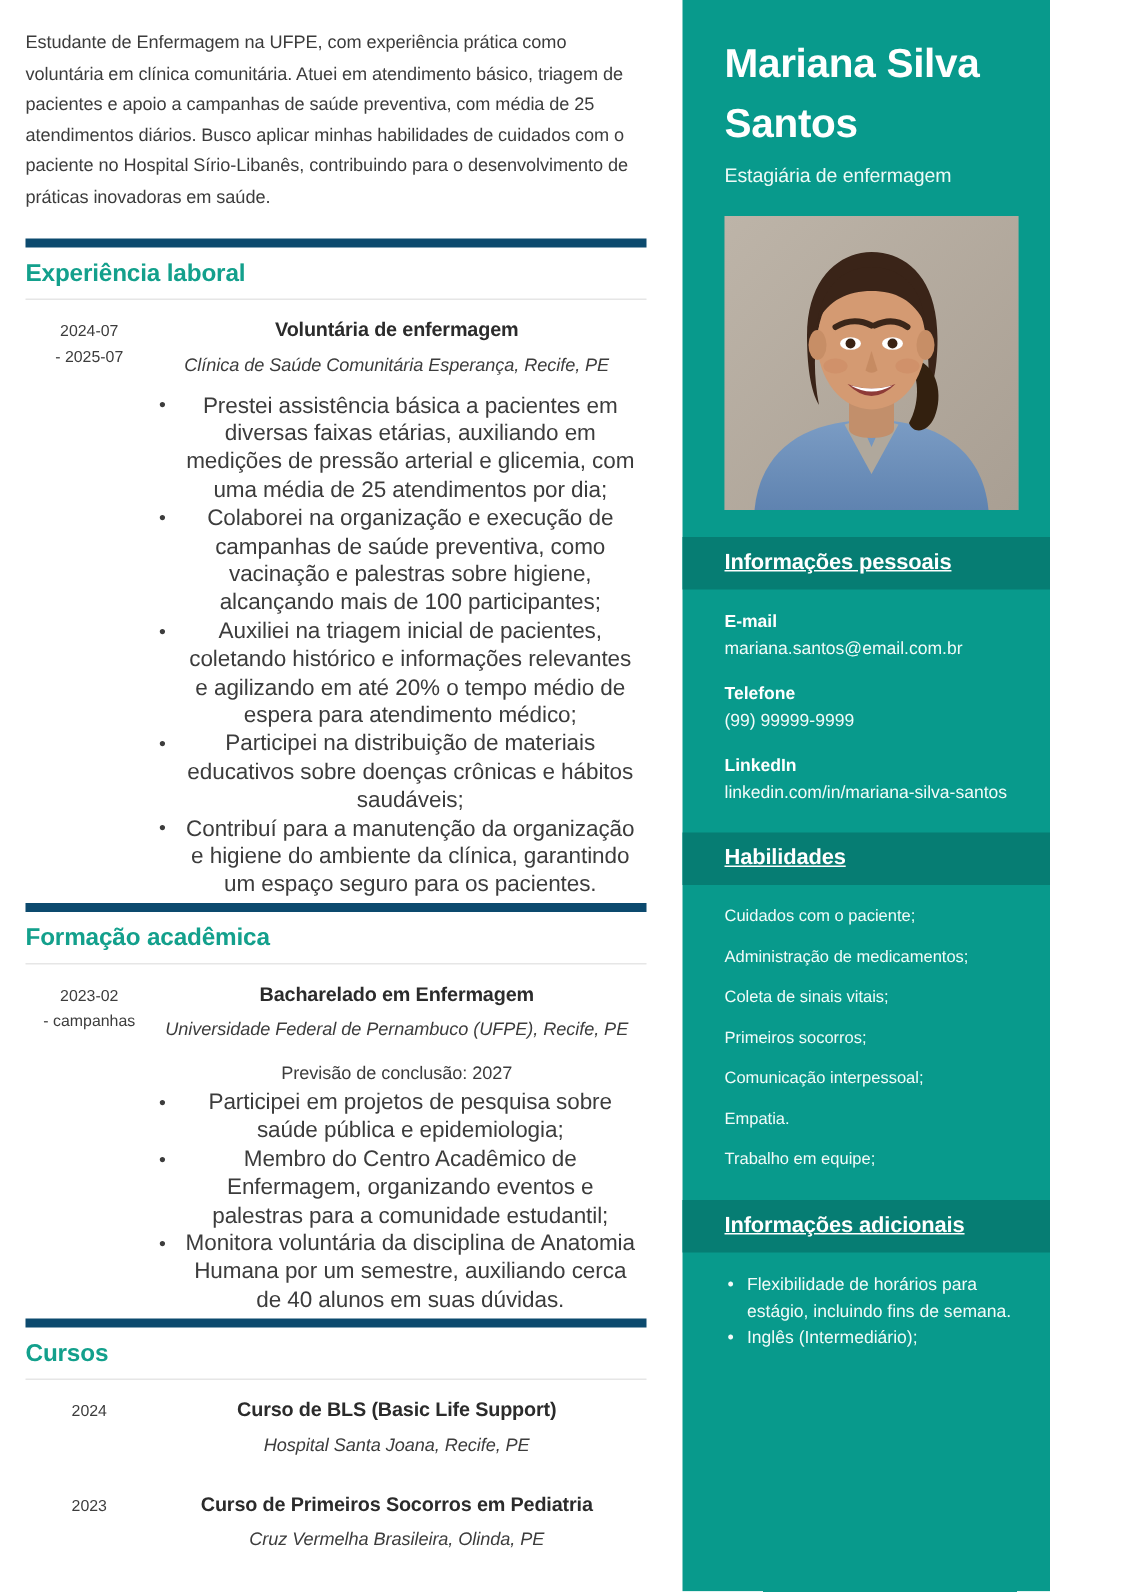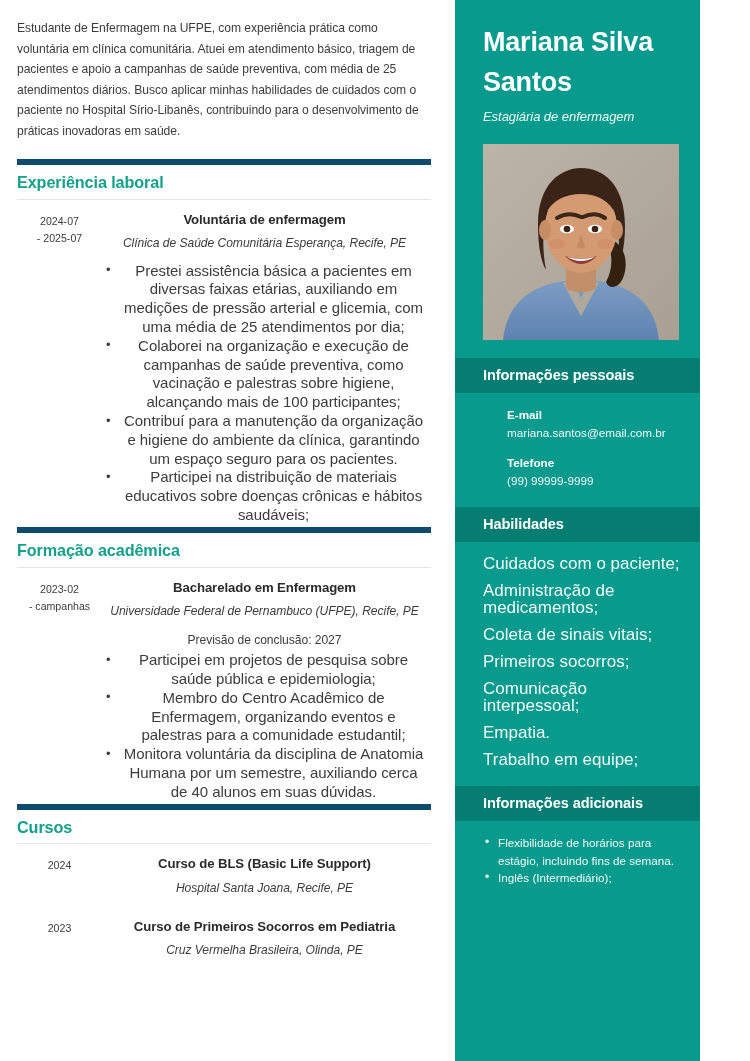--- a/index.html
+++ b/index.html
@@ -136,21 +136,20 @@
     line-height: 40px;
     padding: 22px 22px 0 28px;
     letter-spacing: -0.2px;
   }
   .sb-role {
     font-size: 13px;
     line-height: 1.4;
     padding: 6px 22px 0 28px;
     color: #eefaf7;
     letter-spacing: -0.05px;
-    font-style: italic;
   }
 
   .photo-wrap {
     padding: 18px 22px 0 28px;
   }
   .photo {
     width: 196px;
     height: 196px;
     overflow: hidden;
     position: relative;
@@ -162,42 +161,43 @@
     background: #067d73;
     padding: 8px 12px 8px 28px;
     margin-top: 18px;
   }
   .sb-section-title {
     font-size: 14.6px;
     font-weight: bold;
     color: #ffffff;
     letter-spacing: -0.1px;
     line-height: 1.3;
+    text-decoration: underline;
   }
 
   .sb-body { padding: 13px 20px 0 28px; }
 
-  .contact-item { margin-bottom: 13px; margin-left: 24px; }
+  .contact-item { margin-bottom: 13px; }
   .contact-item:last-child { margin-bottom: 0; }
   .contact-label {
     font-size: 11.7px;
     font-weight: bold;
     color: #ffffff;
     line-height: 1.5;
   }
   .contact-value {
     font-size: 11.7px;
     color: #f2fbf9;
     line-height: 16.5px;
     margin-top: 1px;
     word-break: break-word;
   }
 
   .skill-item {
-    font-size: 17px;
+    font-size: 11px;
     color: #f2fbf9;
     line-height: 17px;
     margin-bottom: 10px;
   }
   .skill-item:last-child { margin-bottom: 0; }
 
   ul.sb-bullets { list-style: none; padding: 0; margin: 0; }
   ul.sb-bullets li {
     position: relative;
     padding-left: 15px;
@@ -234,22 +234,23 @@
         <div class="entry-dates">
           <span class="d1">2024-07</span>
           <span class="d2">- 2025-07</span>
         </div>
         <div class="entry-body">
           <div class="entry-title">Voluntária de enfermagem</div>
           <div class="entry-sub">Clínica de Saúde Comunitária Esperança, Recife, PE</div>
           <ul class="bullets">
             <li>Prestei assistência básica a pacientes em diversas faixas etárias, auxiliando em medições de pressão arterial e glicemia, com uma média de 25 atendimentos por dia;</li>
             <li>Colaborei na organização e execução de campanhas de saúde preventiva, como vacinação e palestras sobre higiene, alcançando mais de 100 participantes;</li>
+            <li>Auxiliei na triagem inicial de pacientes, coletando histórico e informações relevantes e agilizando em até 20% o tempo médio de espera para atendimento médico;</li>
+            <li>Participei na distribuição de materiais educativos sobre doenças crônicas e hábitos saudáveis;</li>
             <li>Contribuí para a manutenção da organização e higiene do ambiente da clínica, garantindo um espaço seguro para os pacientes.</li>
-            <li>Participei na distribuição de materiais educativos sobre doenças crônicas e hábitos saudáveis;</li>
           </ul>
         </div>
       </div>
     </div>
 
     <div class="section">
       <div class="section-head">
         <div class="section-title">Formação acadêmica</div>
       </div>
 
@@ -365,20 +366,24 @@
     </div>
     <div class="sb-body">
       <div class="contact-item">
         <div class="contact-label">E-mail</div>
         <div class="contact-value">mariana.santos@email.com.br</div>
       </div>
       <div class="contact-item">
         <div class="contact-label">Telefone</div>
         <div class="contact-value">(99) 99999-9999</div>
       </div>
+      <div class="contact-item">
+        <div class="contact-label">LinkedIn</div>
+        <div class="contact-value">linkedin.com/in/mariana-silva-santos</div>
+      </div>
     </div>
 
     <div class="sb-section-head">
       <div class="sb-section-title">Habilidades</div>
     </div>
     <div class="sb-body">
       <div class="skill-item">Cuidados com o paciente;</div>
       <div class="skill-item">Administração de medicamentos;</div>
       <div class="skill-item">Coleta de sinais vitais;</div>
       <div class="skill-item">Primeiros socorros;</div>

